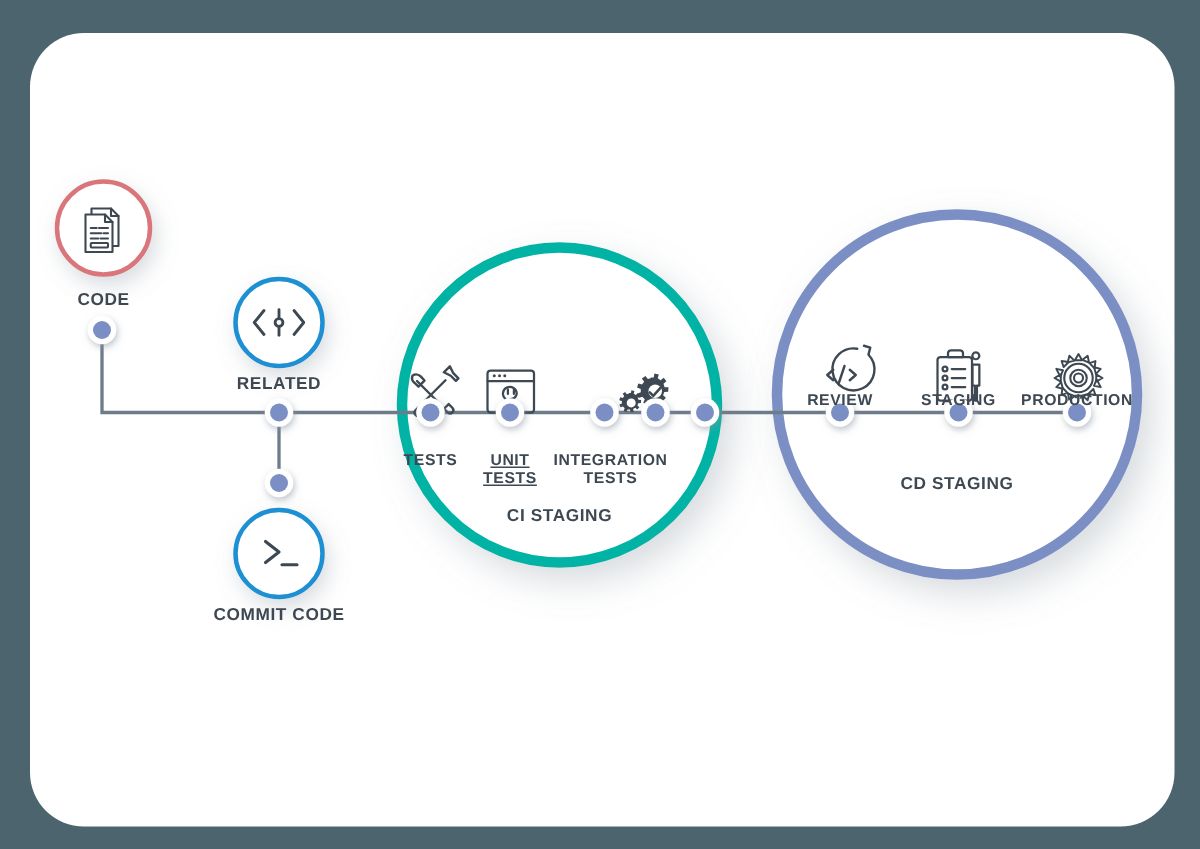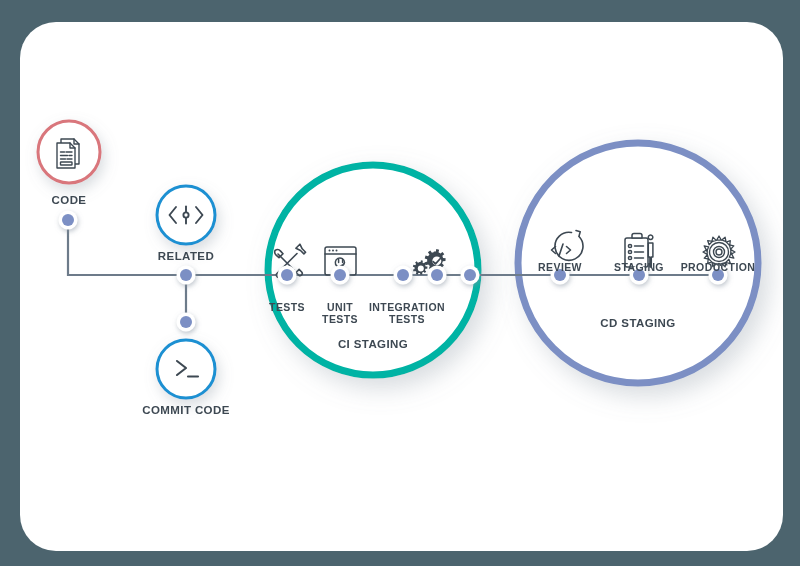--- a/index.html
+++ b/index.html
@@ -220,21 +220,21 @@
   </svg>
 
   <div class="lbl n" style="left:49px;top:172px;">CODE</div>
 
   <div class="lbl n" style="left:166px;top:228px;">RELATED</div>
 
   <div class="lbl n" style="left:166px;top:382px;">COMMIT CODE</div>
 
   <div class="lbl s" style="left:267px;top:268px;">TESTS</div>
 
-  <div class="lbl s" style="left:320px;top:268px;">UNIT
+  <div class="lbl s" style="left:320px;top:268px;text-decoration:underline;">UNIT
 TESTS</div>
 
   <div class="lbl s" style="left:387px;top:268px;">INTEGRATION
 TESTS</div>
 
   <div class="lbl p" style="left:353px;top:316px;">CI STAGING</div>
 
   <div class="lbl s" style="left:540px;top:228px;">REVIEW</div>
 
   <div class="lbl s" style="left:619px;top:228px;">STAGING</div>

